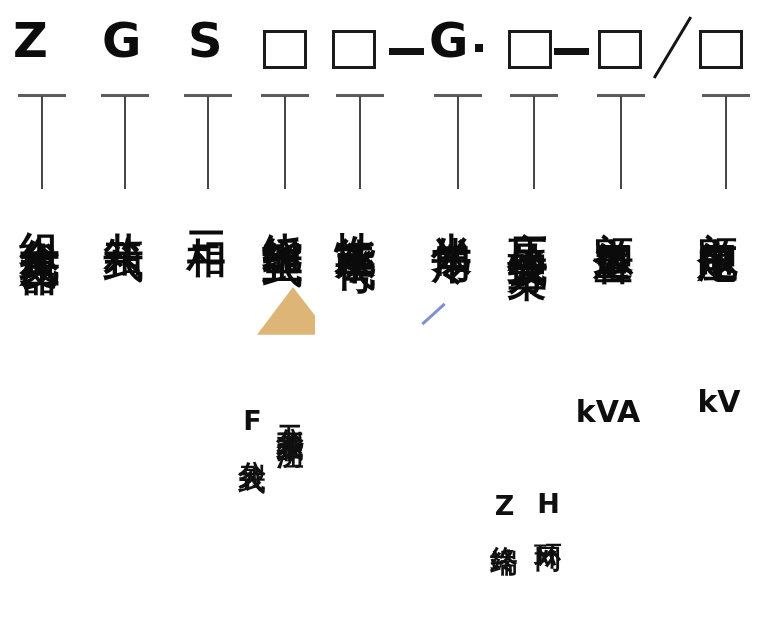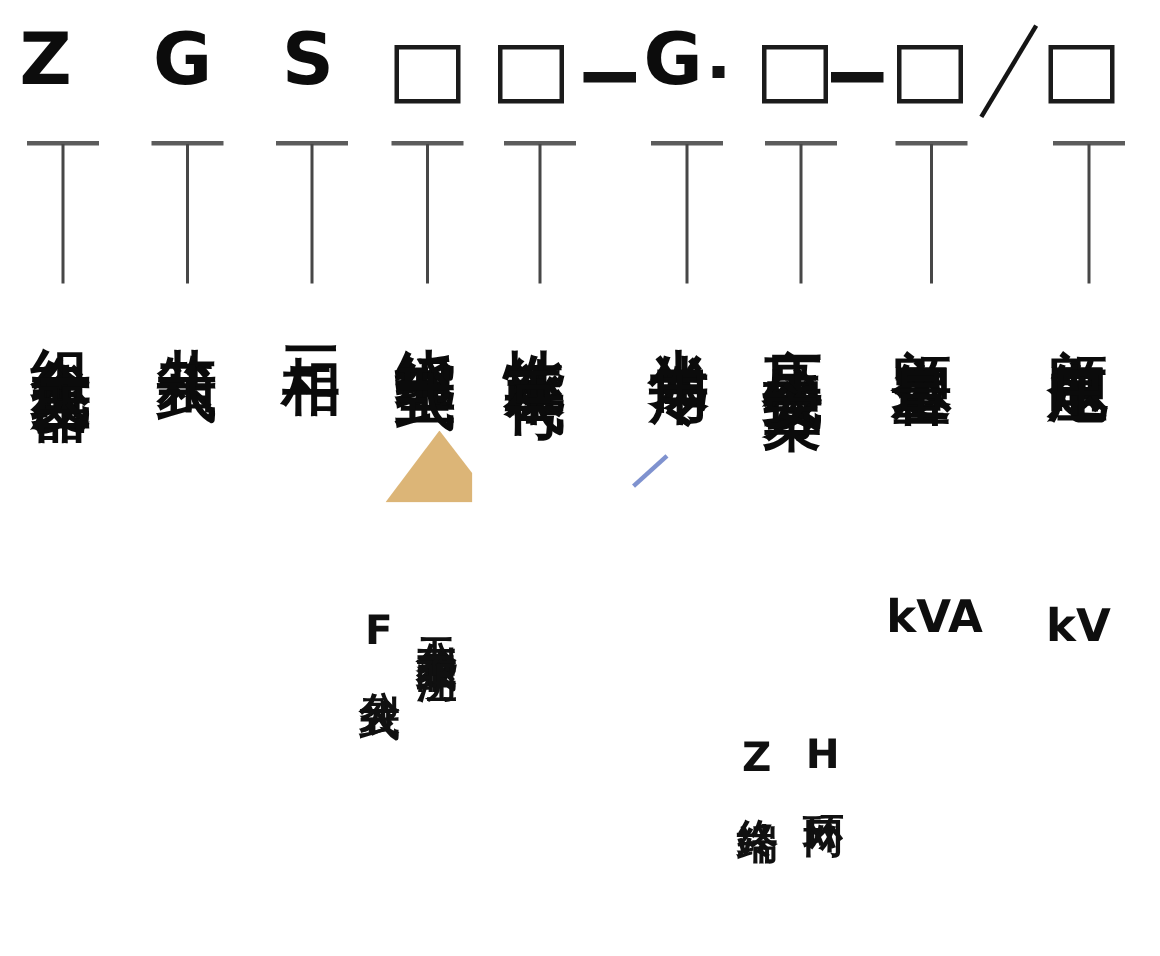--- a/index.html
+++ b/index.html
@@ -98,16 +98,16 @@
   <div class="vlabel" style="left:508px">高压接线方案</div>
   <div class="vlabel" style="left:594px">额定容量</div>
   <div class="vlabel" style="left:698px">额定电压</div>
 
   <div class="vnote" style="left:239px;top:405px">F分裂式</div>
   <div class="vnote" style="left:277px;top:403px">无分裂式不注明</div>
 
   <div class="vnote" style="left:491px;top:490px">Z终端</div>
   <div class="vnote" style="left:535px;top:488px">H环网</div>
 
-  <div class="unit" style="left:623px;top:397px">kVA</div>
-  <div class="unit" style="left:719px;top:403px">kV</div>
+  <div class="unit" style="left:608px;top:397px">kVA</div>
+  <div class="unit" style="left:719px;top:387px">kV</div>
 
 </div>
 
 </body></html>

